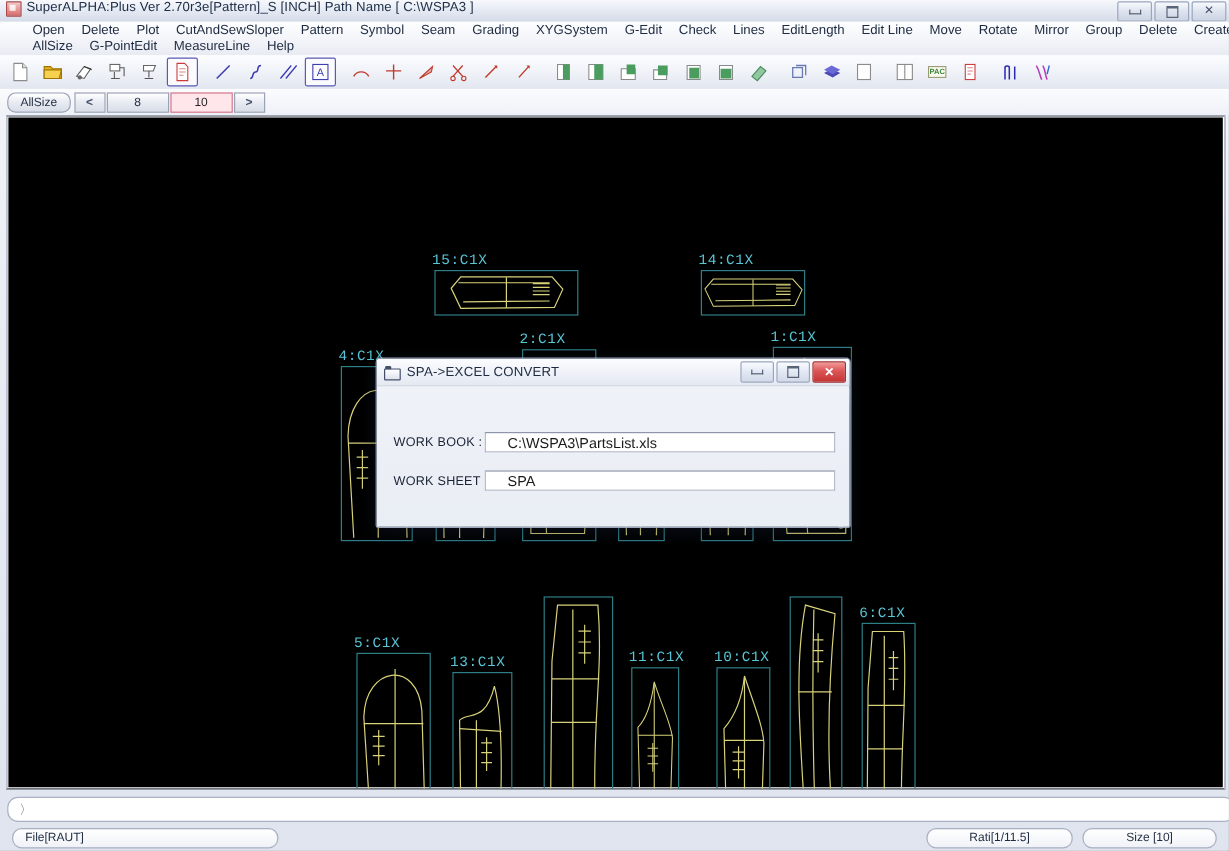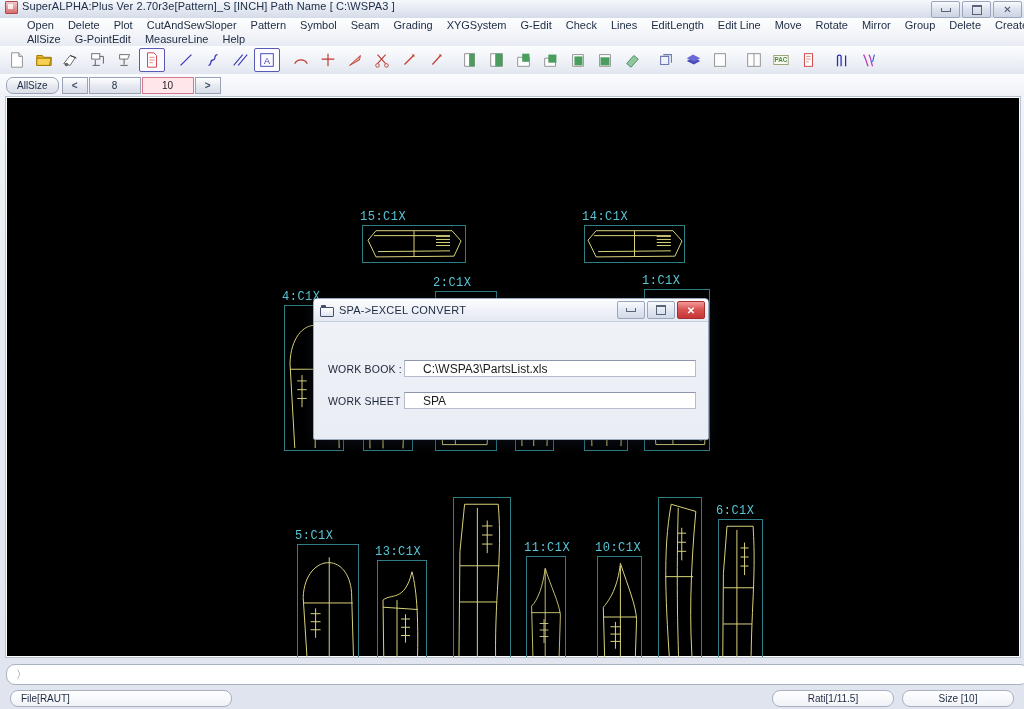--- a/index.html
+++ b/index.html
@@ -369,35 +369,35 @@
   <div class="sizebar">
     <div class="pill">AllSize</div>
     <div class="sqbtn nav">&lt;</div>
     <div class="sqbtn wide">8</div>
     <div class="sqbtn wide sel">10</div>
     <div class="sqbtn nav">&gt;</div>
   </div>
 
   <div class="canvaswrap">
     <div class="canvas" id="canvas">
-        <div class="piece" style="left: 356px; top: 128px; width: 104px; height: 38px; text-decoration: underline;">
+        <div class="piece" style="left: 356px; top: 128px; width: 120px; height: 38px; text-decoration: underline;">
           <div class="box"></div>
           <div class="lbl">15:C1X</div>
           <svg viewBox="0 0 100 38">
     <path d="M4 15.200000000000001 L12 5.7 L88 5.7 L97 15.959999999999999
              L90 31.159999999999997 L12 31.919999999999998 Z" fill="none" stroke="#d8d27a" stroke-width="1"></path>
     <path d="M10 10.64 L86 10.64" stroke="#d8d27a" fill="none"></path>
     <path d="M14.000000000000002 26.599999999999998 L86 25.840000000000003" stroke="#d8d27a" fill="none"></path>
     <path d="M50 6.08 L50 31.54" stroke="#d8d27a" fill="none"></path>
     <g stroke="#d8d27a">
               <path d="M72 11.4h14.000000000000002M72 14.44h14.000000000000002M72 17.48h14.000000000000002M72 20.520000000000003h14.000000000000002"></path>
             </g>
           </svg>
         </div>
-        <div class="piece" style="left: 578px; top: 128px; width: 101px; height: 38px;">
+        <div class="piece" style="left: 578px; top: 128px; width: 87px; height: 38px;">
           <div class="box"></div>
           <div class="lbl">14:C1X</div>
           <svg viewBox="0 0 101 38">
     <path d="M4.04 15.200000000000001 L12.12 5.7 L88.88 5.7 L97.97 15.959999999999999
              L90.9 31.159999999999997 L12.12 31.919999999999998 Z" fill="none" stroke="#d8d27a" stroke-width="1"></path>
     <path d="M10.100000000000001 10.64 L86.86 10.64" stroke="#d8d27a" fill="none"></path>
     <path d="M14.14 26.599999999999998 L86.86 25.840000000000003" stroke="#d8d27a" fill="none"></path>
     <path d="M50.5 6.08 L50.5 31.54" stroke="#d8d27a" fill="none"></path>
     <g stroke="#d8d27a">
               <path d="M72.72 11.4h14.14M72.72 14.44h14.14M72.72 17.48h14.14M72.72 20.520000000000003h14.14"></path>

